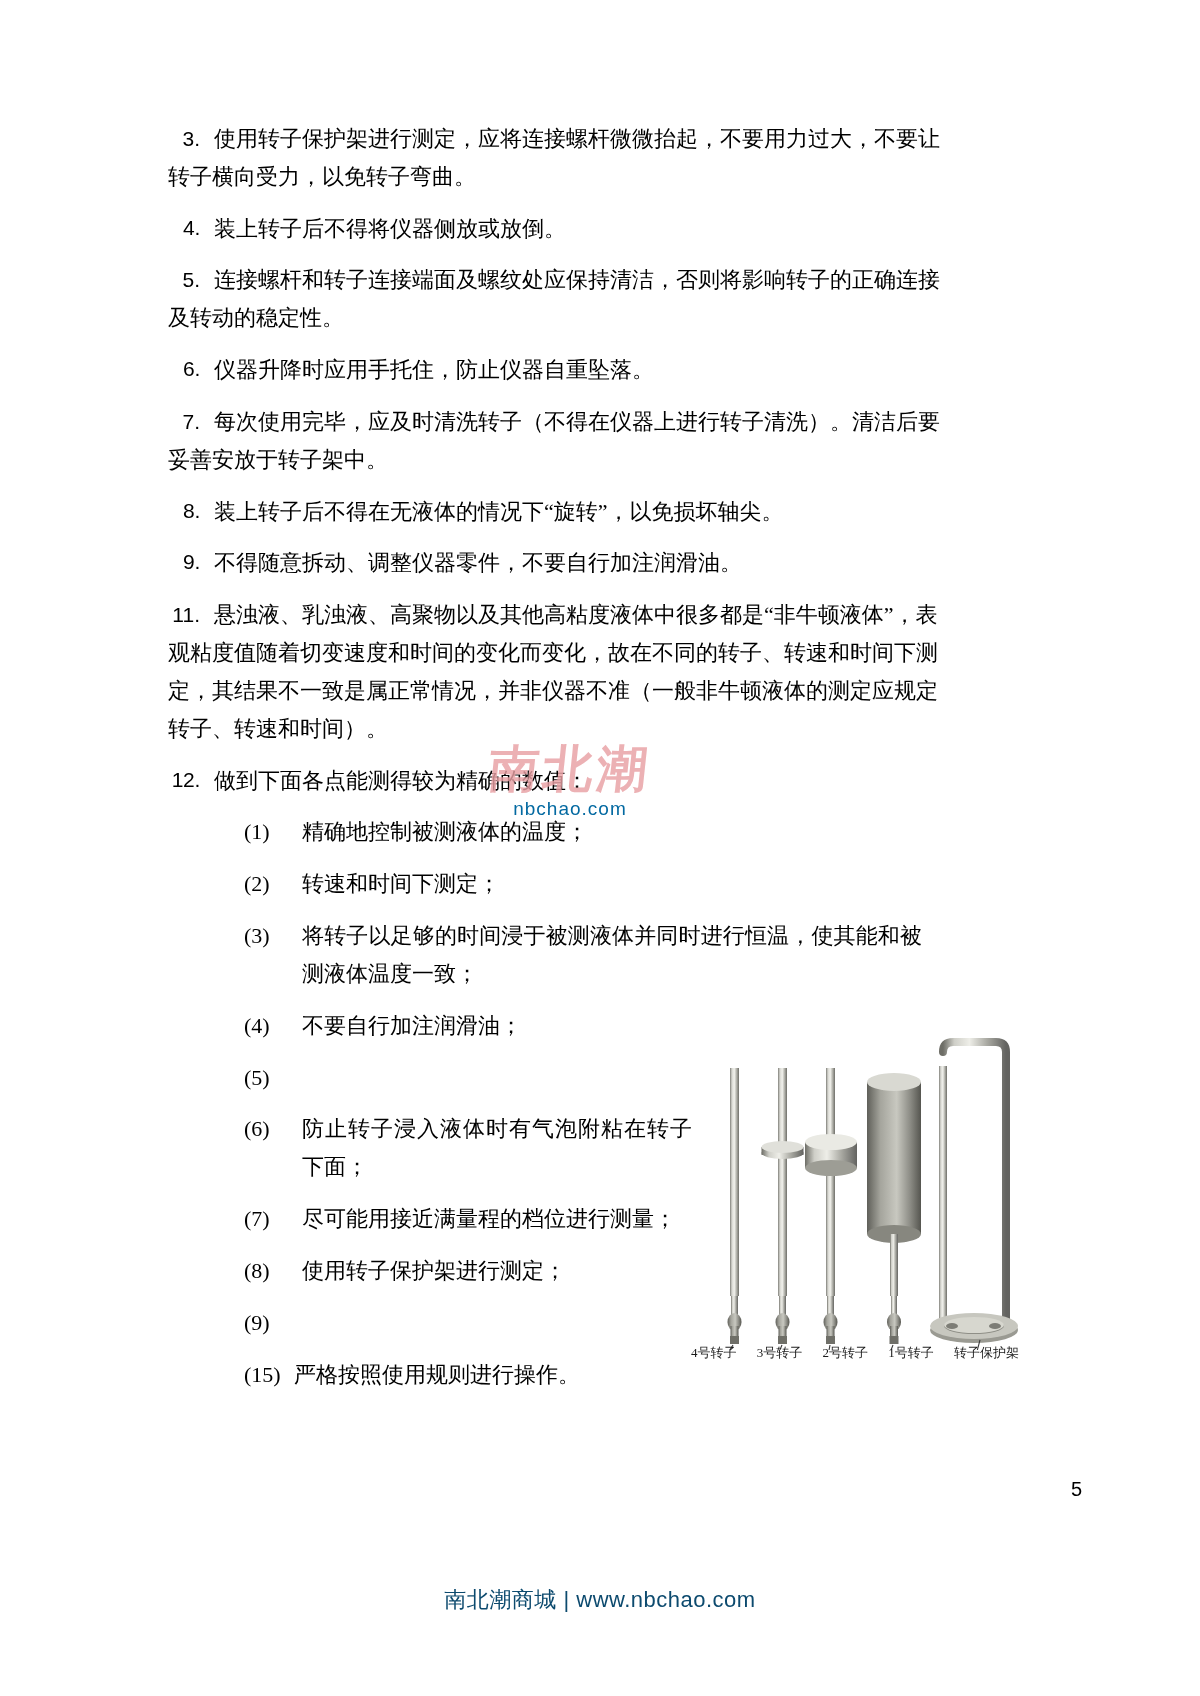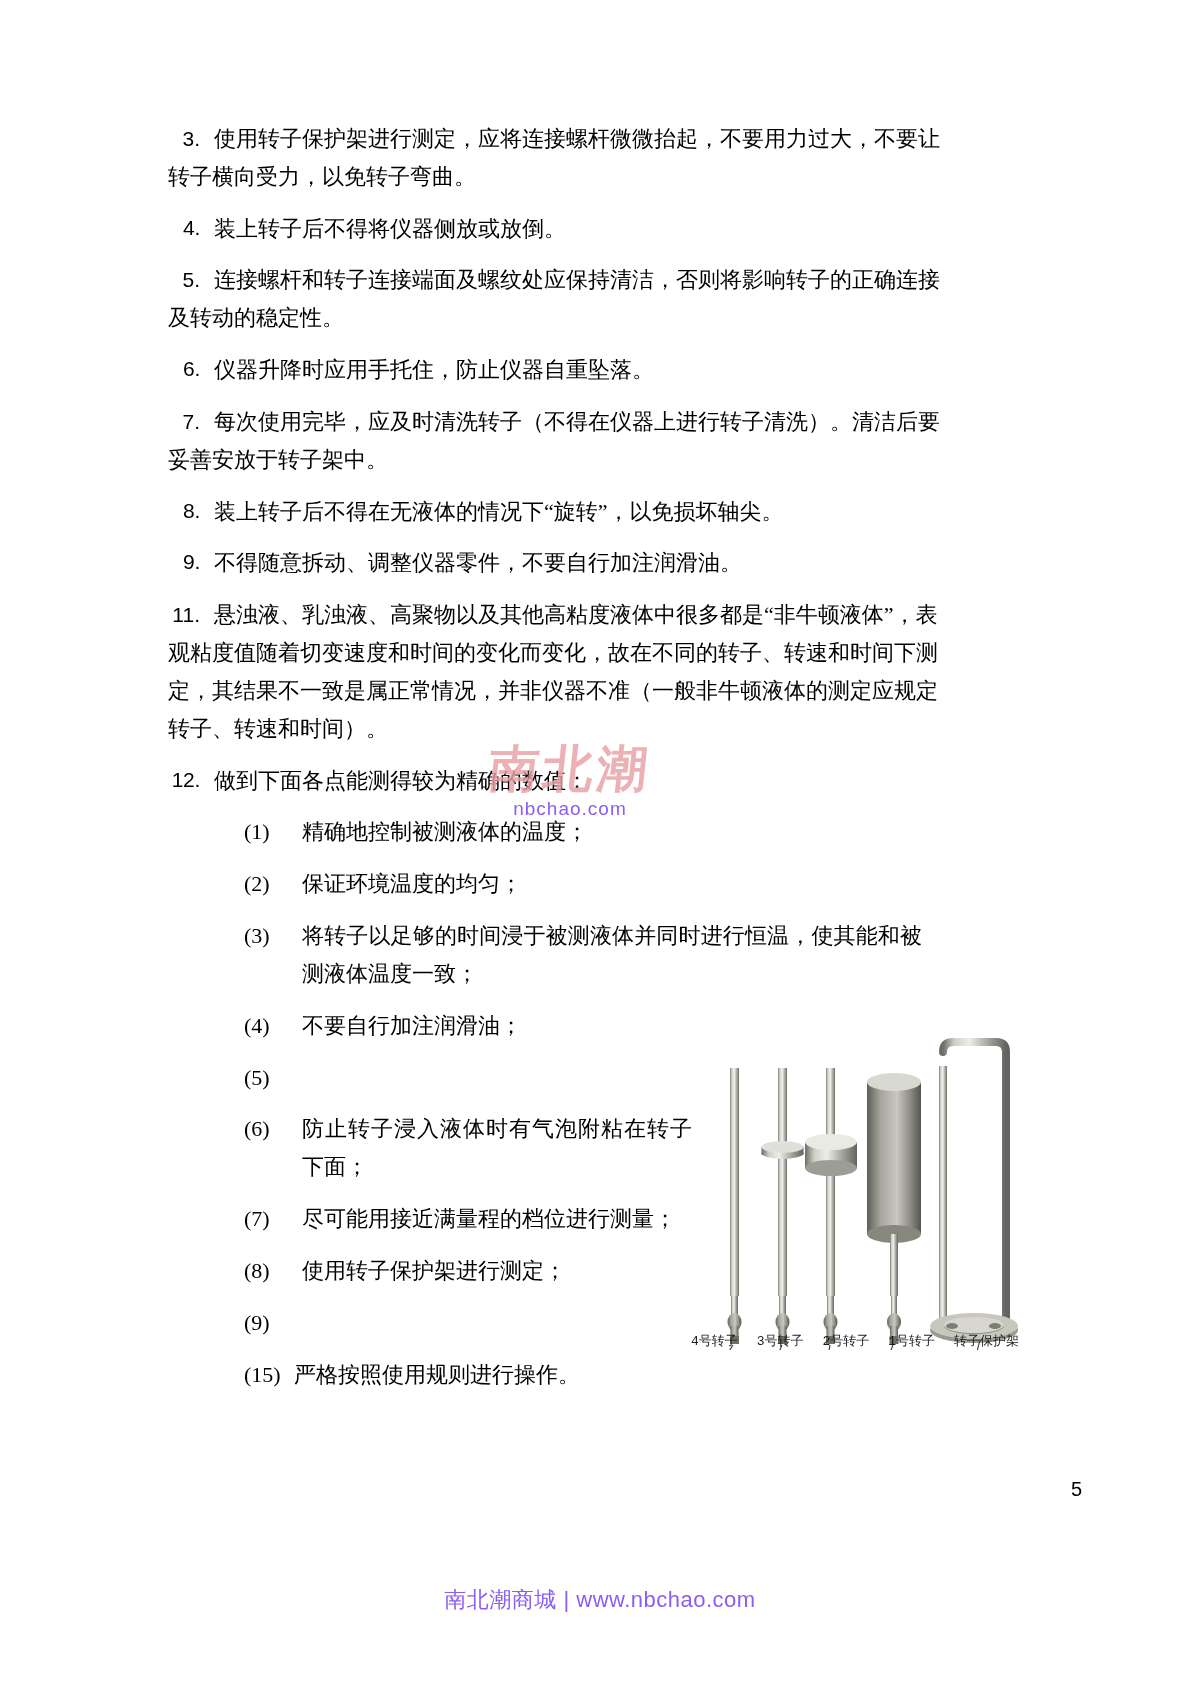--- a/index.html
+++ b/index.html
@@ -113,41 +113,41 @@
     opacity: 0.82;
     letter-spacing: 4px;
     line-height: 1;
     white-space: nowrap;
     transform: skewX(-6deg);
   }
   .watermark .wm-url {
     margin-top: 4px;
     font-family: "Liberation Sans", "DejaVu Sans", sans-serif;
     font-size: 19px;
-    color: #8b5cf6;
+    color: #0369a1;
     letter-spacing: 1px;
   }
 
   
   .figure {
     position: absolute;
     left: 690px;
     top: 1030px;
     width: 330px;
     height: 420px;
   }
   .figure svg { display: block; }
   .fig-caption {
     position: absolute;
     left: 0;
-    top: 302px;
+    top: 314px;
     width: 330px;
     display: flex;
     justify-content: space-between;
-    font-family: Liberation Mono, monospace;
+    font-family: Liberation Serif, serif;
     font-size: 13px;
     color: #1a1a1a;
     letter-spacing: 0px;
     white-space: nowrap;
     gap: 7px;
   }
   .fig-caption span { padding: 0 1px; }
 
   
   .page-number {
@@ -161,21 +161,21 @@
 
   
   .footer {
     position: absolute;
     left: 0;
     right: 0;
     top: 1585px;
     text-align: center;
     font-family: "Liberation Sans", "DejaVu Sans", sans-serif;
     font-size: 22px;
-    color: #8b5cf6;
+    color: #0c4a6e;
     letter-spacing: 0.5px;
   }
 </style>
 </head>
 <body>
 
 <div class="page">
 
   <div class="content">
 
@@ -223,21 +223,21 @@
 
     <div class="sublist">
 
       <div class="subitem narrow">
         <span class="snum">(1)</span>
         <span class="sbody">精确地控制被测液体的温度；</span>
       </div>
 
       <div class="subitem narrow">
         <span class="snum">(2)</span>
-        <span class="sbody">保证环境温度的均匀；</span>
+        <span class="sbody">转速和时间下测定；</span>
       </div>
 
       <div class="subitem wide">
         <span class="snum">(3)</span>
         <span class="sbody">将转子以足够的时间浸于被测液体并同时进行恒温，使其能和被测液体温度一致；</span>
       </div>
 
       <div class="subitem narrow">
         <span class="snum">(4)</span>
         <span class="sbody">不要自行加注润滑油；</span>

